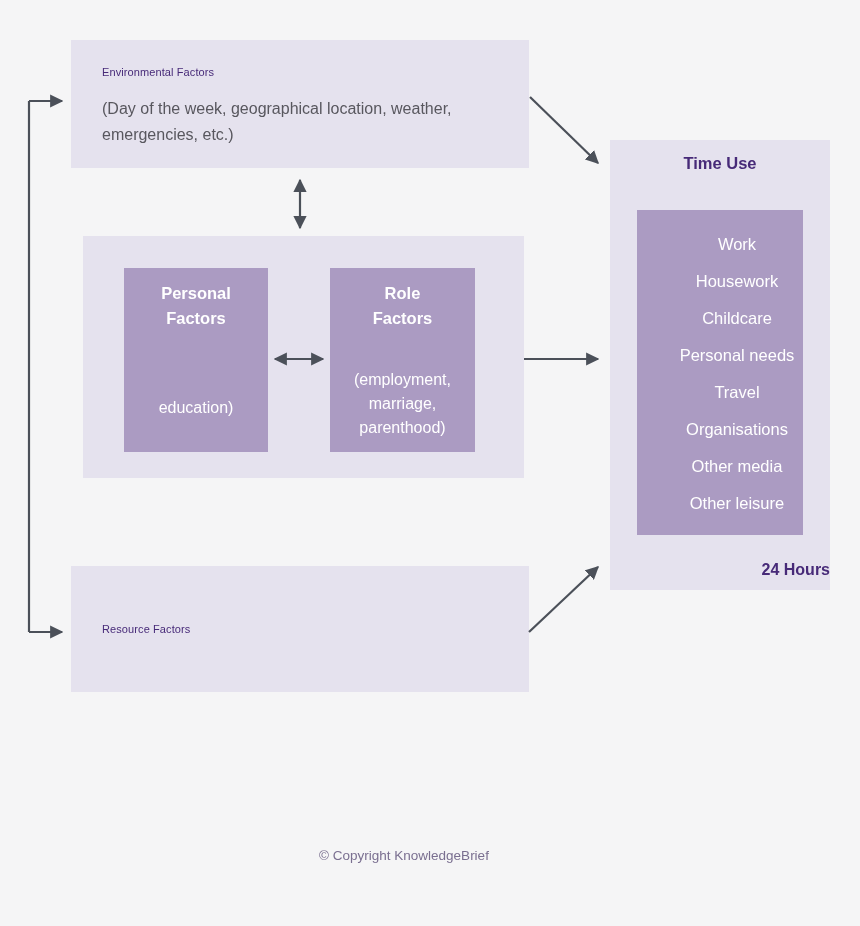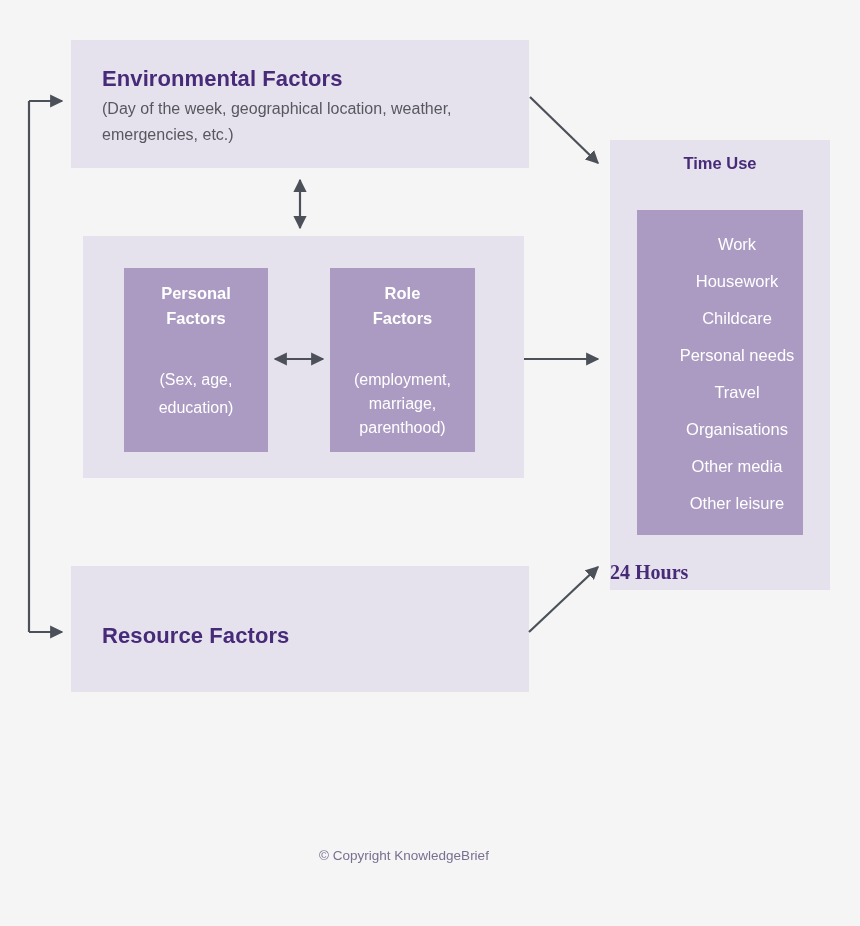--- a/index.html
+++ b/index.html
@@ -26,22 +26,22 @@
   }
   .panel-deep {
     position: absolute;
     background: #ab9bc2;
   }
 
   
   .factor-title {
     position: absolute;
     color: #472a78;
-    font-weight: bold;
-    font-size: 22px;
+    font-weight: normal;
+    font-size: 11px;
     letter-spacing: 0.1px;
     white-space: nowrap;
   }
   .factor-desc {
     position: absolute;
     color: #58575e;
     font-size: 16px;
     line-height: 26px;
   }
 
@@ -73,25 +73,24 @@
     right: 0;
     text-align: center;
     color: #472a78;
     font-weight: bold;
     font-size: 16.5px;
   }
   .tu-footer {
     position: absolute;
     left: 0;
     right: 0;
-    text-align: left;
+    text-align: right;
     color: #472a78;
     font-weight: bold;
-    font-size: 20px;
-    font-family: Liberation Serif, serif;
+    font-size: 16px;
   }
   .tu-list {
     position: absolute;
     left: 0;
     right: 0;
     top: 0;
     margin: 0;
     padding: 0;
     list-style: none;
   }
@@ -131,21 +130,20 @@
 
   <div class="panel-light" style="left:71px; top:40px; width:458px; height:128px;"></div>
   <div class="factor-title" style="left:102px; top:66px;">Environmental Factors</div>
   <div class="factor-desc" style="left:102px; top:96px; width:360px;">(Day of the week, geographical location, weather, emergencies, etc.)</div>
 
   <div class="panel-light" style="left:83px; top:236px; width:441px; height:242px;"></div>
 
   <div class="panel-deep" style="left:124px; top:268px; width:144px; height:184px;"></div>
   <div class="inner-head" style="left:124px; width:144px; top:281px;">Personal</div>
   <div class="inner-head" style="left:124px; width:144px; top:306px;">Factors</div>
-  <div class="inner-desc" style="left:124px; width:144px; top:368px;">(Sex, age,</div>
   <div class="inner-desc" style="left:124px; width:144px; top:396px;">education)</div>
 
   <div class="panel-deep" style="left:330px; top:268px; width:145px; height:184px;"></div>
   <div class="inner-head" style="left:330px; width:145px; top:281px;">Role</div>
   <div class="inner-head" style="left:330px; width:145px; top:306px;">Factors</div>
   <div class="inner-desc" style="left:330px; width:145px; top:368px;">(employment,</div>
   <div class="inner-desc" style="left:330px; width:145px; top:392px;">marriage,</div>
   <div class="inner-desc" style="left:330px; width:145px; top:416px;">parenthood)</div>
 
   <div class="panel-light" style="left:71px; top:566px; width:458px; height:126px;"></div>

